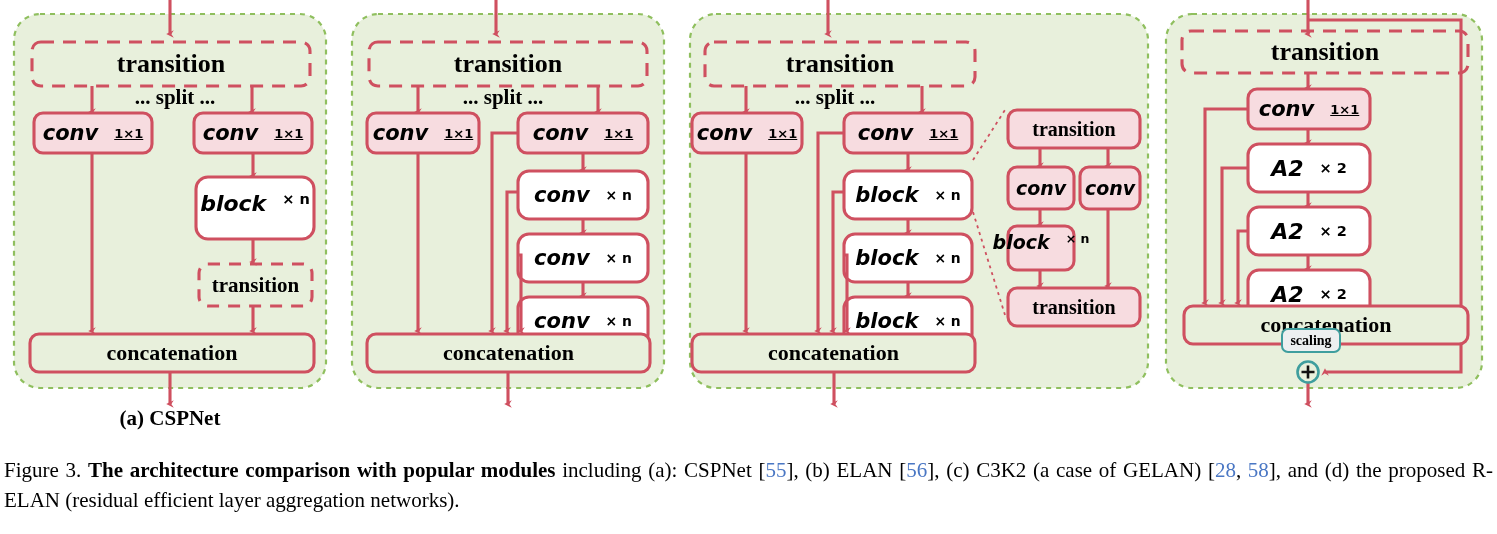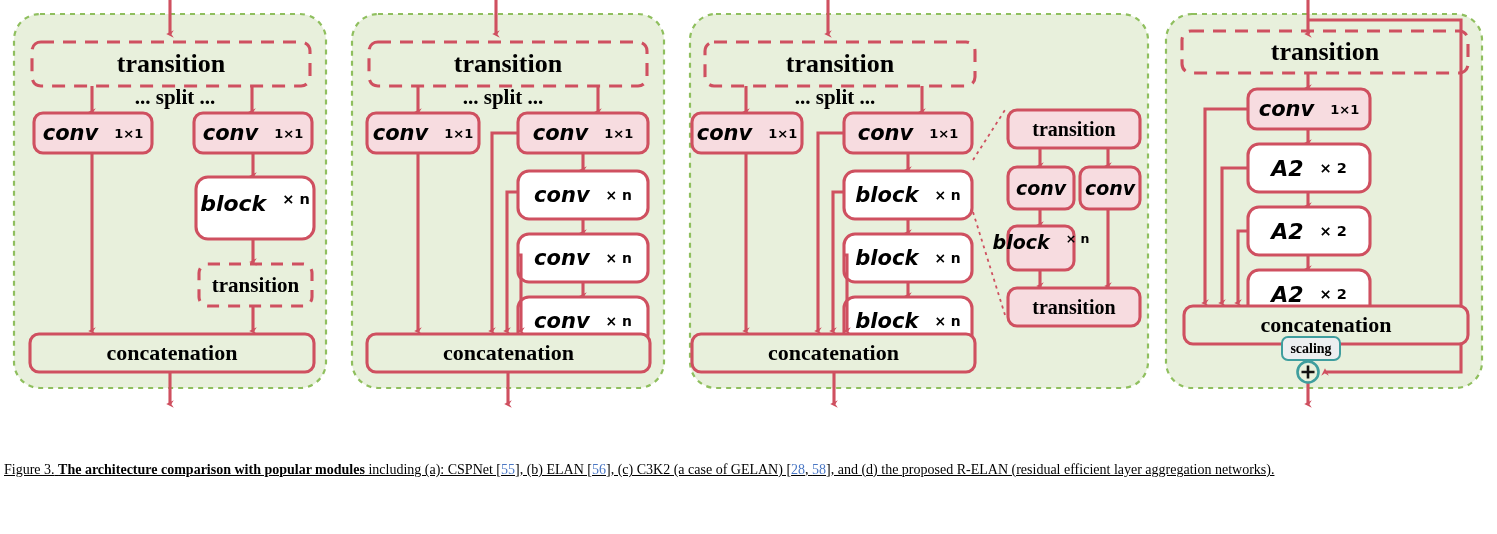--- a/index.html
+++ b/index.html
@@ -4,41 +4,41 @@
 <style>
   html,body{margin:0;padding:0;background:#ffffff;}
   body{width:1497px;height:534px;position:relative;overflow:hidden;
        font-family:"Liberation Serif",serif;}
 
   .fig{position:absolute;left:0;top:0;width:1354px;height:440px;padding-left:18px;}
   .svgroot{position:absolute;left:0;top:0;}
 
   
   .caption{position:absolute;left:4px;top:455px;width:1489px;
-           font-family:"Liberation Serif",serif;font-size:14px;
-           line-height:30px;color:#000;text-align:justify;text-decoration:underline;}
+           font-family:"Liberation Serif",serif;font-size:21px;
+           line-height:30px;color:#000;text-align:justify;}
   .caption b{font-weight:bold;}
   .ref{color:#4a77c4;}
 
   
   .panel-label{position:absolute;font-family:"Liberation Serif",serif;
                font-weight:bold;font-size:21px;color:#000;text-align:center;
                white-space:nowrap;}
   .panel-label sub{font-size:0.68em;vertical-align:-0.22em;}
 
   
   .nodetext{position:absolute;display:flex;align-items:center;
             justify-content:center;color:#000;white-space:nowrap;
             pointer-events:none;}
   .t-serif{font-family:"Liberation Serif",serif;font-weight:bold;}
   .t-sans-i{font-family:"DejaVu Sans",sans-serif;font-weight:bold;
             font-style:italic;gap:16px;}
   .sub{font-family:"DejaVu Sans",sans-serif;font-weight:bold;
        font-style:normal;font-size:0.62em;vertical-align:-0.35em;
-       letter-spacing:0px;}
+       letter-spacing:0px;text-decoration:underline;}
   .mulsub{font-family:"DejaVu Sans",sans-serif;font-weight:bold;
           font-style:normal;font-size:0.66em;vertical-align:-0.45em;}
   .scaling-badge{position:absolute;display:flex;align-items:center;
                  justify-content:center;
                  font-family:"Liberation Serif",serif;font-weight:bold;
                  font-size:14px;color:#000;background:#eceff0;
                  border:2px solid #3f9e9e;border-radius:7px;}
 </style>
 </head>
 <body>
@@ -275,21 +275,22 @@
 </div>
 <div class="nodetext t-sans-i" style="left:1248px;top:207px;width:122px;height:48px;font-size:22px;">
   <span>A2</span>
       <span class="mulsub">× 2</span>
 </div>
 <div class="nodetext t-sans-i" style="left:1248px;top:270px;width:122px;height:48px;font-size:22px;">
   <span>A2</span>
       <span class="mulsub">× 2</span>
 </div>
 <div class="nodetext t-serif" style="left:1184px;top:306px;width:284px;height:38px;font-size:22px;">concatenation</div>
-<div class="scaling-badge" style="left:1281px;top:336px;width:56px;height:21px;">scaling</div>
-
+<div class="scaling-badge" style="left:1281px;top:328px;width:56px;height:21px;">scaling</div>
+
+<div class="panel-label" style="left:20px;top:406px;width:300px;">(a) CSPNet</div>
 
 </div>
 
 <div class="caption">
   <span>Figure 3.</span>
   <b>The architecture comparison with popular modules</b><span> including (a): CSPNet [</span><a class="ref">55</a><span>], (b) ELAN [</span><a class="ref">56</a><span>], (c) C3K2 (a case of GELAN) [</span><a class="ref">28</a><span>, </span><a class="ref">58</a><span>], and (d) the proposed R-ELAN (residual efficient layer aggregation networks).</span>
 </div>
 
 </body></html>

